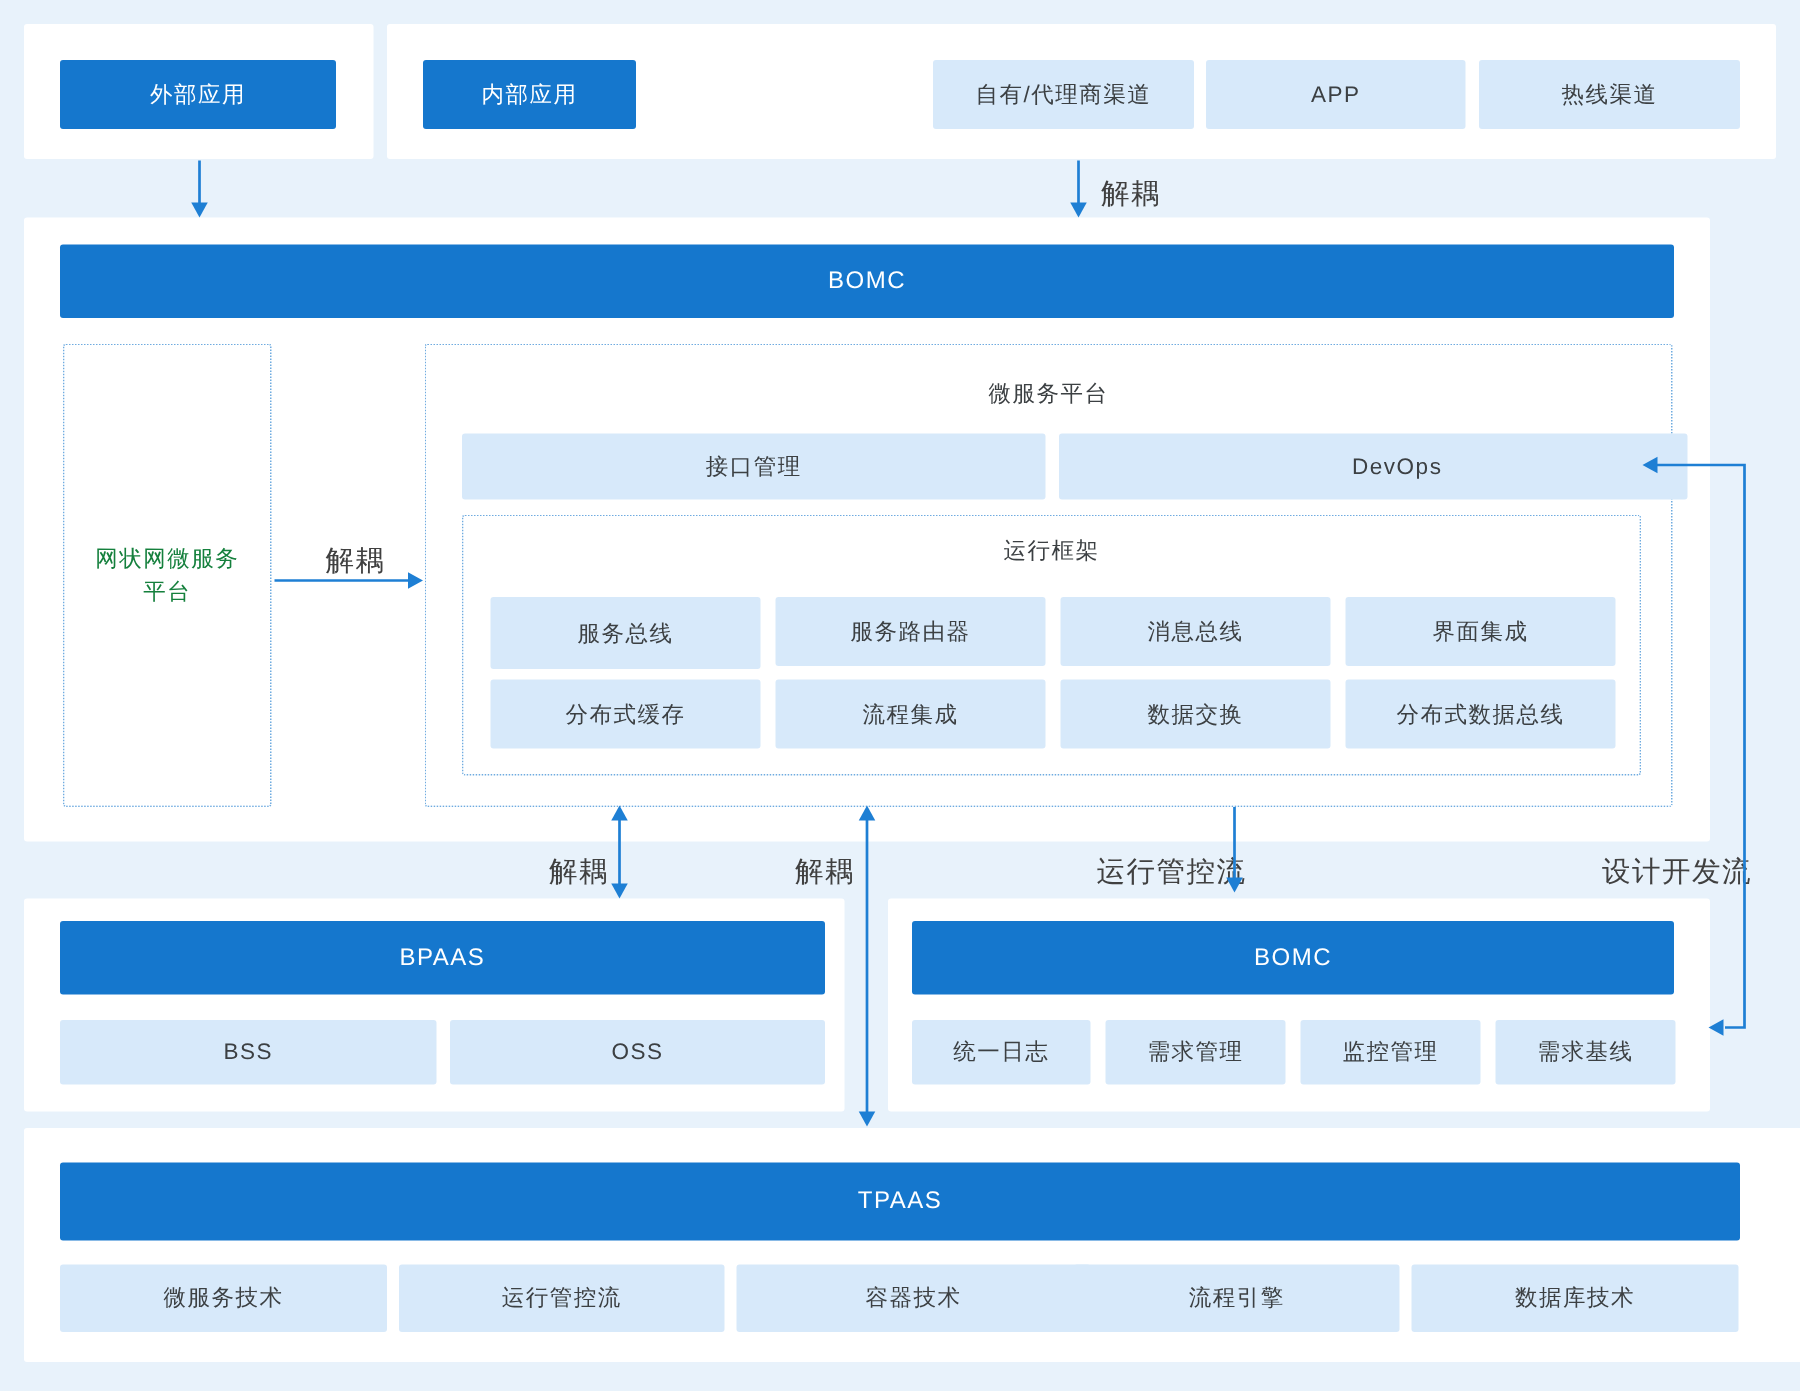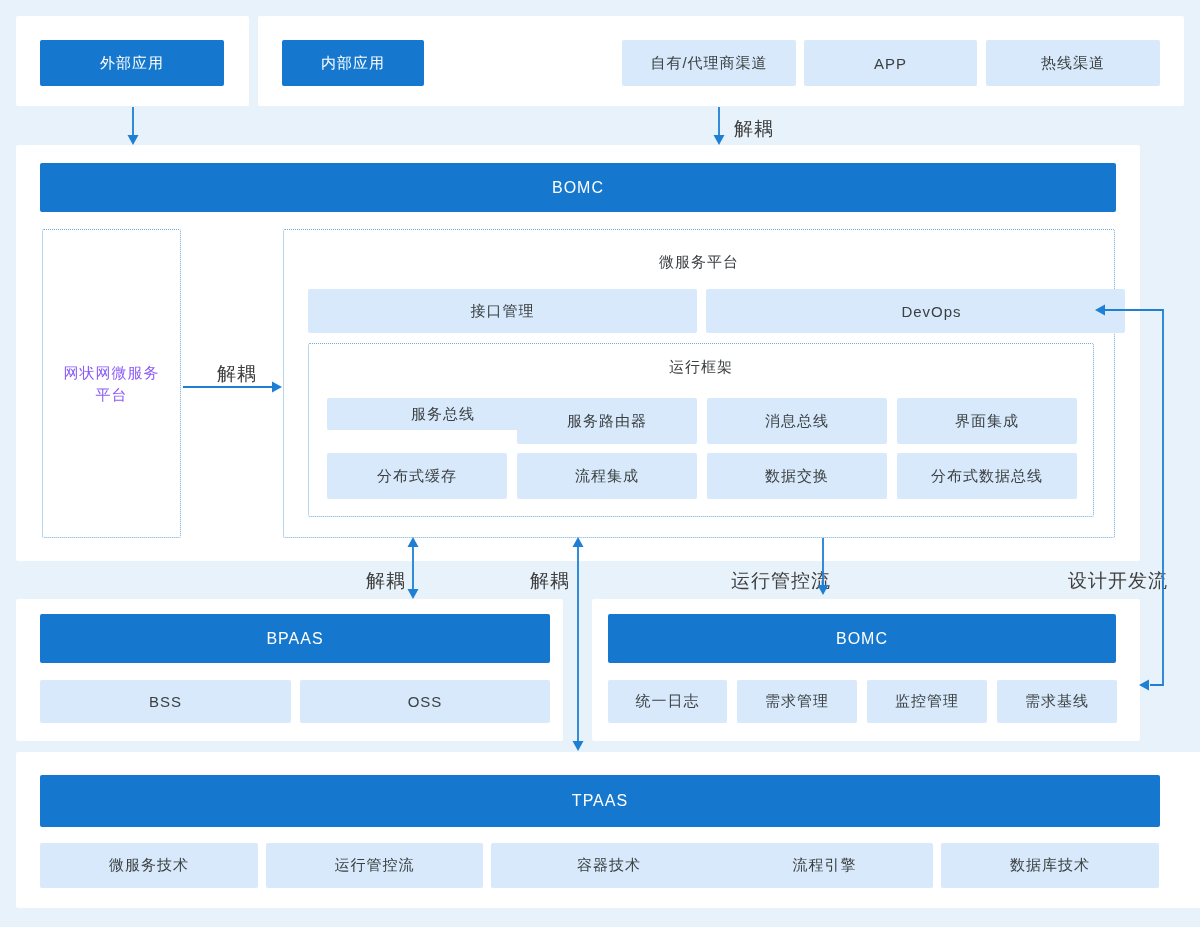--- a/index.html
+++ b/index.html
@@ -43,21 +43,21 @@
     box-sizing:border-box;
   }
   .dotted-title{
     position:absolute;left:0;right:0;
     text-align:center;
     font-size:15px;color:#3c4043;letter-spacing:1px;
   }
   .mesh-text{
     position:absolute;inset:0;
     display:flex;flex-direction:column;align-items:center;justify-content:center;
-    font-size:15px;line-height:22px;color:#8b5cf6;letter-spacing:1px;
+    font-size:15px;line-height:22px;color:#15803d;letter-spacing:1px;
     text-align:center;
   }
   .flow-label{
     position:absolute;
     font-size:19px;color:#404040;letter-spacing:1px;
     white-space:nowrap;
   }
   svg.arrows{
     position:absolute;left:0;top:0;
     pointer-events:none;
@@ -96,21 +96,21 @@
 
     <div class="dotted" style="left:267px;top:84px;width:832px;height:309px;">
       <div class="dotted-title" style="top:23px;">微服务平台</div>
 
       <div class="box light" style="left:24px;top:59px;width:389px;height:44px;">接口管理</div>
       <div class="box light" style="left:422px;top:59px;width:387px;height:44px;padding-left:32px;">DevOps</div>
 
       <div class="dotted" style="left:24px;top:113px;width:786px;height:174px;">
         <div class="dotted-title" style="top:14px;">运行框架</div>
 
-        <div class="box light" style="left:18px;top:54px;width:180px;height:32px;padding-left:26px;">服务总线</div>
+        <div class="box light" style="left:18px;top:54px;width:180px;height:48px;">服务总线</div>
         <div class="box light" style="left:208px;top:54px;width:180px;height:46px;">服务路由器</div>
         <div class="box light" style="left:398px;top:54px;width:180px;height:46px;">消息总线</div>
         <div class="box light" style="left:588px;top:54px;width:180px;height:46px;">界面集成</div>
 
         <div class="box light" style="left:18px;top:109px;width:180px;height:46px;">分布式缓存</div>
         <div class="box light" style="left:208px;top:109px;width:180px;height:46px;">流程集成</div>
         <div class="box light" style="left:398px;top:109px;width:180px;height:46px;">数据交换</div>
         <div class="box light" style="left:588px;top:109px;width:180px;height:46px;">分布式数据总线</div>
       </div>
     </div>

